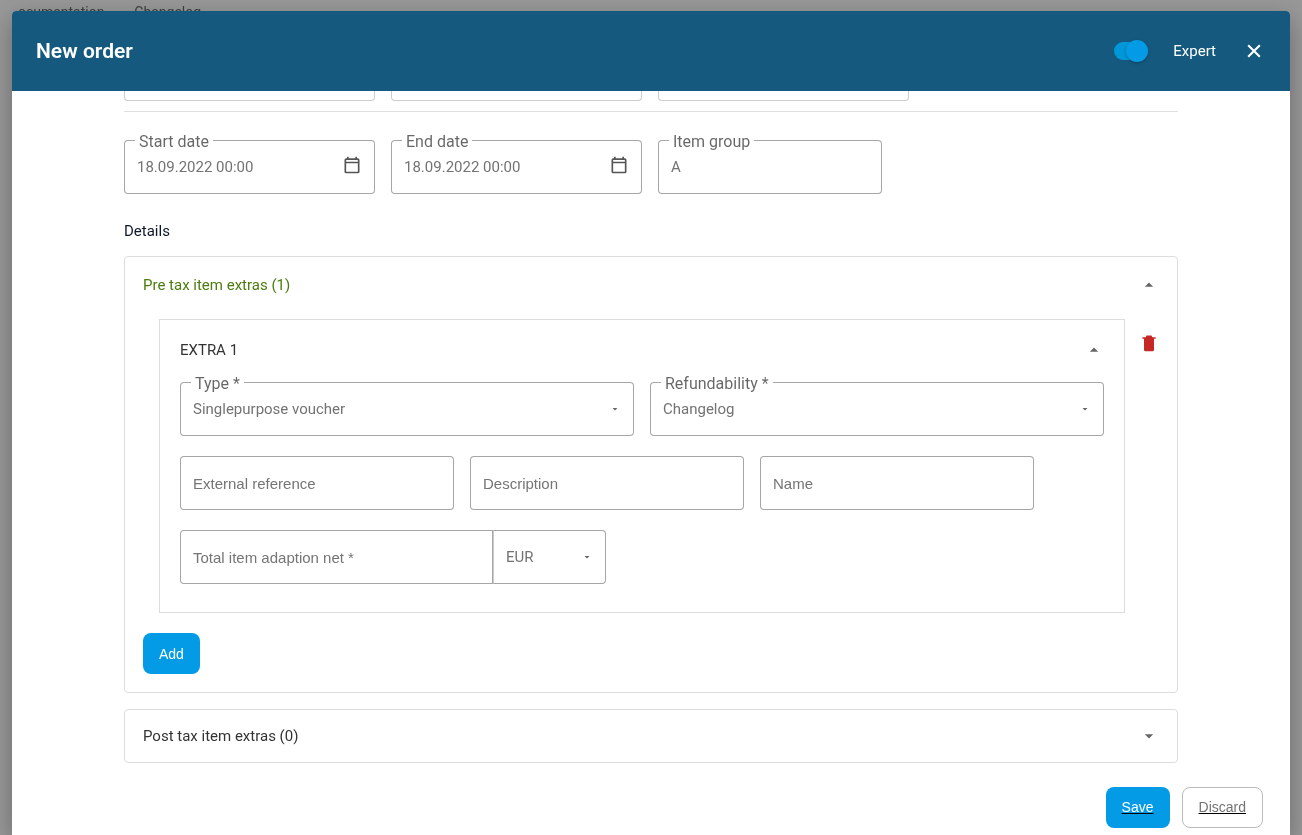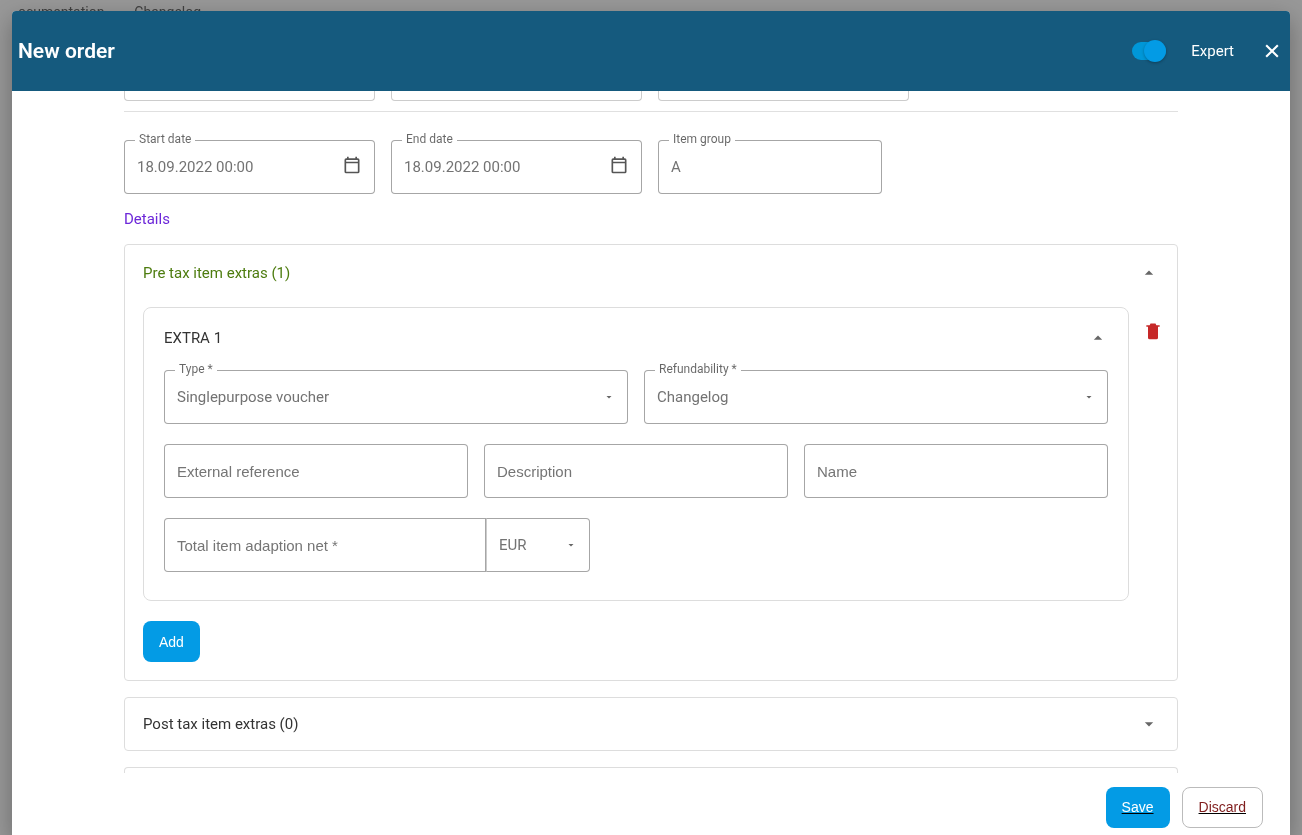--- a/index.html
+++ b/index.html
@@ -23,21 +23,21 @@
     box-shadow: 0 8px 24px rgba(0,0,0,0.3);
     overflow: hidden;
   }
   
   .modal-header {
     background: #155a7e;
     color: #fff;
     height: 80px;
     display: flex;
     align-items: center;
-    padding: 0 6px;
+    padding: 0 24px;
     flex-shrink: 0;
   }
   .modal-title { font-size: 21px; font-weight: 600; flex: 1; }
   
   .toggle-wrap { display: flex; align-items: center; gap: 25px; margin-right: 26px; }
   .toggle {
     width: 34px; height: 18px; background: #0097d8; border-radius: 10px; position: relative; cursor: pointer;
   }
   .toggle::after {
     content: ""; position: absolute; right: 0; top: -2px; width: 22px; height: 22px; background: #039be5; border-radius: 50%;
@@ -69,67 +69,67 @@
     position: relative;
     border: 1px solid rgba(0,0,0,0.35);
     border-radius: 4px;
     height: 54px;
     display: flex; align-items: center;
     padding: 0 12px;
     background: #fff;
   }
   .field-label {
     position: absolute; top: -9px; left: 10px; background: #fff; padding: 0 4px;
-    font-size: 12px; color: rgba(0,0,0,0.6);
+    font-size: 16px; color: rgba(0,0,0,0.6);
   }
   .field-value { font-size: 15px; color: #737373; flex: 1; }
   .field input { border: none; outline: none; width: 100%; font-size: 15px; background: transparent; }
   
   .w-date { width: 251px; }
   .w-item-group { width: 224px; }
   
   .cal-icon { color: #555; }
   
-  .section-label { font-size: 15px; color: #6d28d9; margin-top: 16px; }
+  .section-label { font-size: 15px; color: #0f172a; margin-top: 28px; }
   
   .panel {
     border: 1px solid #ddd; border-radius: 4px; margin-top: 16px;
     padding: 18px;
   }
   .panel-header {
     display: flex; align-items: center; justify-content: space-between;
     font-size: 15px; color: #4d7c0f;
   }
   .chev { color: #666; display:flex; align-items:center; }
   
   .extra-row { display: flex; gap: 14px; align-items: flex-start; margin-top: 24px; }
   .extra-card {
-    flex: 1; border: 1px solid #ddd; border-radius: 8px; padding: 20px 20px 28px 20px;
+    flex: 1; border: 1px solid #ddd; border-radius: 0; padding: 20px 20px 28px 20px; margin-left: 16px;
   }
   .extra-card-header { display: flex; justify-content: space-between; align-items: center; font-size: 15px; color: #333; margin-bottom: 22px; }
   
   .trash { color: #c62828; cursor: pointer; padding-top: 14px; }
   
   .inner-row { display: flex; gap: 16px; margin-top: 20px; }
   .inner-row:first-of-type { margin-top: 0; }
   .half { flex: 1; }
-  .third { width: 304px; }
+  .third { width: 274px; }
   
   .dd-caret { color: #666; }
   
   .net-wrap { display: flex; width: 426px; }
   .net-wrap .field:first-child { border-radius: 4px 0 0 4px; flex: 1; }
-  .net-wrap .field:last-child { border-radius: 0 4px 4px 0; border-left: 1px solid rgba(0,0,0,0.2); width: 104px; }
+  .net-wrap .field:last-child { border-radius: 0 4px 4px 0; border-left: 1px solid rgba(0,0,0,0.2); width: 113px; }
   
   .btn {
     border: none; border-radius: 8px; height: 41px; padding: 0 16px;
     font-size: 14px; font-weight: 500; cursor: pointer;
   }
   .btn-primary { background: #039be5; color: #fff; }
-  .btn-outline { background: #fff; color: #7f1d1d; border: 1px solid #bbb; }
+  .btn-outline { background: #fff; color: #737373; border: 1px solid #bbb; }
   
   .add-btn-wrap { margin-top: 20px; }
   
   .collapsed-panel {
     border: 1px solid #ddd; border-radius: 4px; margin-top: 16px;
     padding: 16px 18px;
     display: flex; justify-content: space-between; align-items: center;
     font-size: 15px; color: #333;
   }
   

